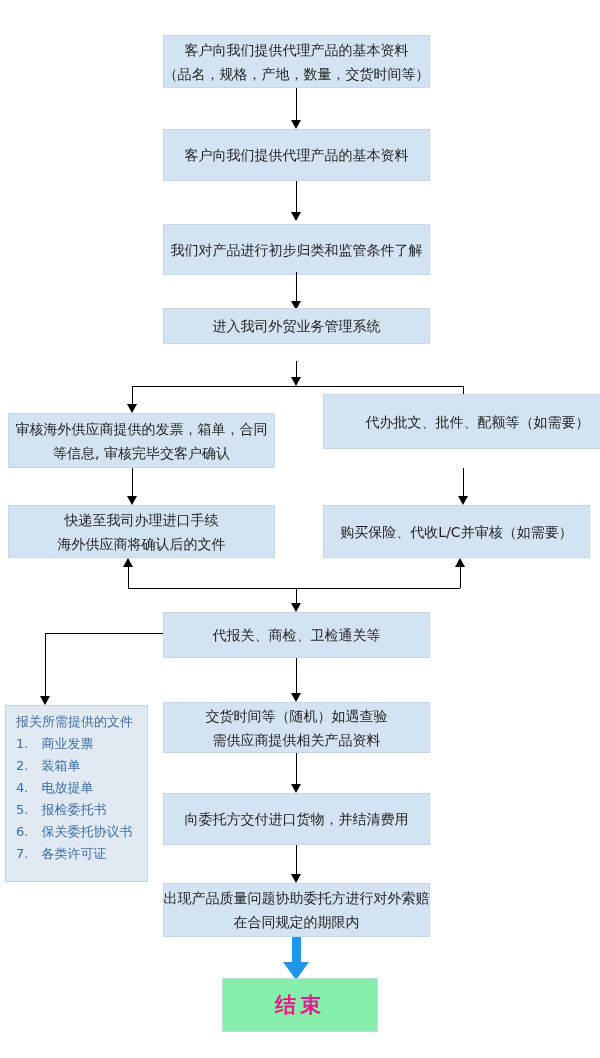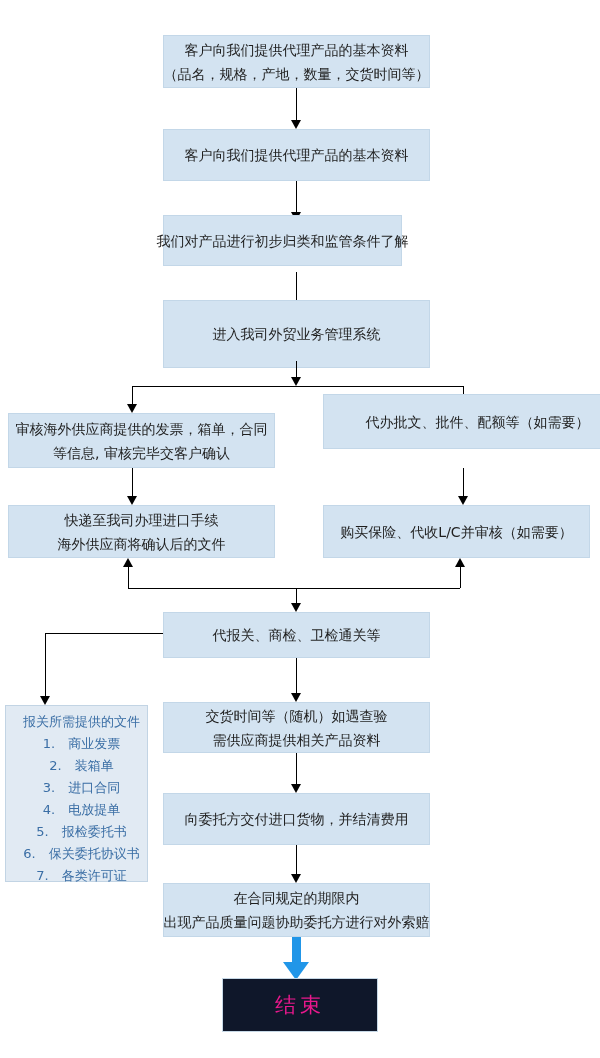--- a/index.html
+++ b/index.html
@@ -13,32 +13,32 @@
     display:flex;flex-direction:column;justify-content:center;align-items:center;
     box-sizing:border-box;font-size:14px;line-height:24px;text-align:center;
   }
   .box .bl{white-space:nowrap;}
   .listbox{
     position:absolute;left:5px;top:705px;width:143px;height:177px;
     background:#e1eaf3;border:1px solid #c2d4e4;box-sizing:border-box;
     color:#3a6ea5;font-size:13px;line-height:22px;padding:5px 0 0 10px;
     text-align:left;
   }
-  .listbox .li{white-space:nowrap;text-align:center;}
+  .listbox .li{white-space:nowrap;}
   .vl{position:absolute;width:1px;background:#000;}
   .hl{position:absolute;height:1px;background:#000;}
   .ad{position:absolute;width:0;height:0;border-left:5px solid transparent;border-right:5px solid transparent;border-top:9px solid #000;}
   .au{position:absolute;width:0;height:0;border-left:5px solid transparent;border-right:5px solid transparent;border-bottom:9px solid #000;}
   .bigarrow-shaft{position:absolute;left:292px;top:937px;width:9px;height:26px;background:#2196e8;}
   .bigarrow-head{position:absolute;left:283px;top:962px;width:0;height:0;border-left:13px solid transparent;border-right:13px solid transparent;border-top:18px solid #2196e8;}
   .endbox{
     position:absolute;left:222px;top:978px;width:156px;height:54px;
-    background:#0f172a;border:1px solid #c6d8e6;box-sizing:border-box;
+    background:#86efac;border:1px solid #c6d8e6;box-sizing:border-box;
     display:flex;justify-content:center;align-items:center;
-    color:#e8188c;font-size:21px;font-weight:normal;letter-spacing:4px;
+    color:#e8188c;font-size:21px;font-weight:bold;letter-spacing:4px;
   }
 </style>
 </head>
 <body>
 
 <div id="stage">
 
   <div class="box" style="left:163px;top:35px;width:267px;height:53px">
     <div class="bl">客户向我们提供代理产品的基本资料</div>
     <div class="bl">（品名，规格，产地，数量，交货时间等）</div>
@@ -47,28 +47,28 @@
   <div class="vl" style="left:296px;top:88px;height:32px"></div>
   <div class="ad" style="left:291px;top:120px"></div>
 
   <div class="box" style="left:163px;top:129px;width:267px;height:52px">
     <div class="bl">客户向我们提供代理产品的基本资料</div>
   </div>
 
   <div class="vl" style="left:296px;top:181px;height:31px"></div>
   <div class="ad" style="left:291px;top:212px"></div>
 
-  <div class="box" style="left:163px;top:215px;width:239px;height:51px">
+  <div class="box" style="left:163px;top:224px;width:267px;height:51px">
     <div class="bl">我们对产品进行初步归类和监管条件了解</div>
   </div>
 
   <div class="vl" style="left:296px;top:272px;height:29px"></div>
   <div class="ad" style="left:291px;top:301px"></div>
 
-  <div class="box" style="left:163px;top:300px;width:267px;height:68px">
+  <div class="box" style="left:163px;top:308px;width:267px;height:36px">
     <div class="bl">进入我司外贸业务管理系统</div>
   </div>
 
   <div class="vl" style="left:296px;top:361px;height:17px"></div>
   <div class="ad" style="left:291px;top:377px"></div>
   <div class="hl" style="left:132px;top:386px;width:331px"></div>
   <div class="vl" style="left:132px;top:386px;height:18px"></div>
   <div class="ad" style="left:127px;top:404px"></div>
   <div class="vl" style="left:463px;top:386px;height:18px"></div>
   <div class="ad" style="left:458px;top:404px"></div>
@@ -110,21 +110,20 @@
   <div class="vl" style="left:45px;top:633px;height:63px"></div>
   <div class="ad" style="left:40px;top:696px"></div>
 
   <div class="vl" style="left:296px;top:658px;height:35px"></div>
   <div class="ad" style="left:291px;top:693px"></div>
 
   <div class="listbox">
     <div class="li">报关所需提供的文件</div>
     <div class="li">1.　商业发票</div>
     <div class="li">2.　装箱单</div>
-    <div class="li">3.　进口合同</div>
     <div class="li">4.　电放提单</div>
     <div class="li">5.　报检委托书</div>
     <div class="li">6.　保关委托协议书</div>
     <div class="li">7.　各类许可证</div>
   </div>
 
   <div class="box" style="left:163px;top:702px;width:267px;height:51px">
     <div class="bl">交货时间等（随机）如遇查验</div>
     <div class="bl">需供应商提供相关产品资料</div>
   </div>
@@ -133,22 +132,22 @@
   <div class="ad" style="left:291px;top:784px"></div>
 
   <div class="box" style="left:163px;top:793px;width:267px;height:52px">
     <div class="bl">向委托方交付进口货物，并结清费用</div>
   </div>
 
   <div class="vl" style="left:296px;top:845px;height:29px"></div>
   <div class="ad" style="left:291px;top:874px"></div>
 
   <div class="box" style="left:163px;top:883px;width:267px;height:54px">
+    <div class="bl">出现产品质量问题协助委托方进行对外索赔</div>
     <div class="bl">在合同规定的期限内</div>
-    <div class="bl">出现产品质量问题协助委托方进行对外索赔</div>
   </div>
 
   <div class="bigarrow-shaft"></div>
   <div class="bigarrow-head"></div>
 
   <div class="endbox">
     <span>结束</span>
   </div>
 
 </div>

